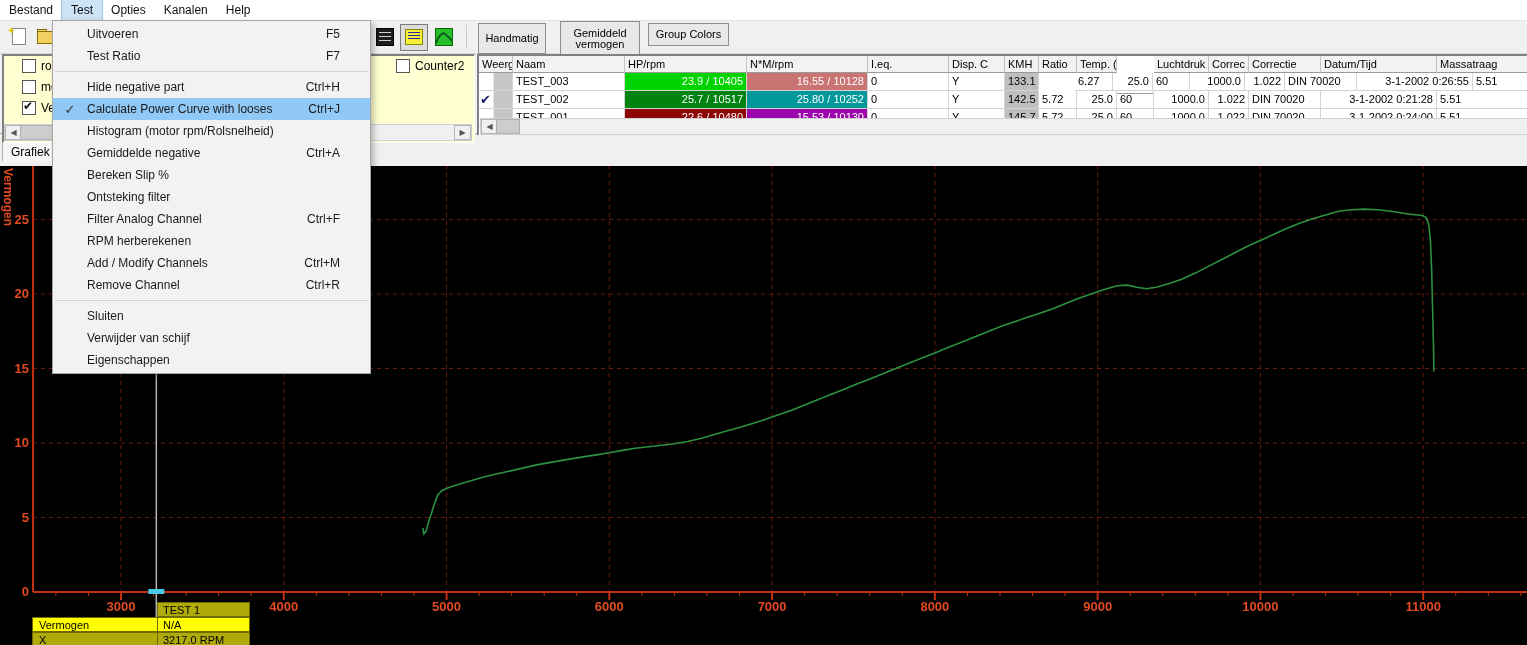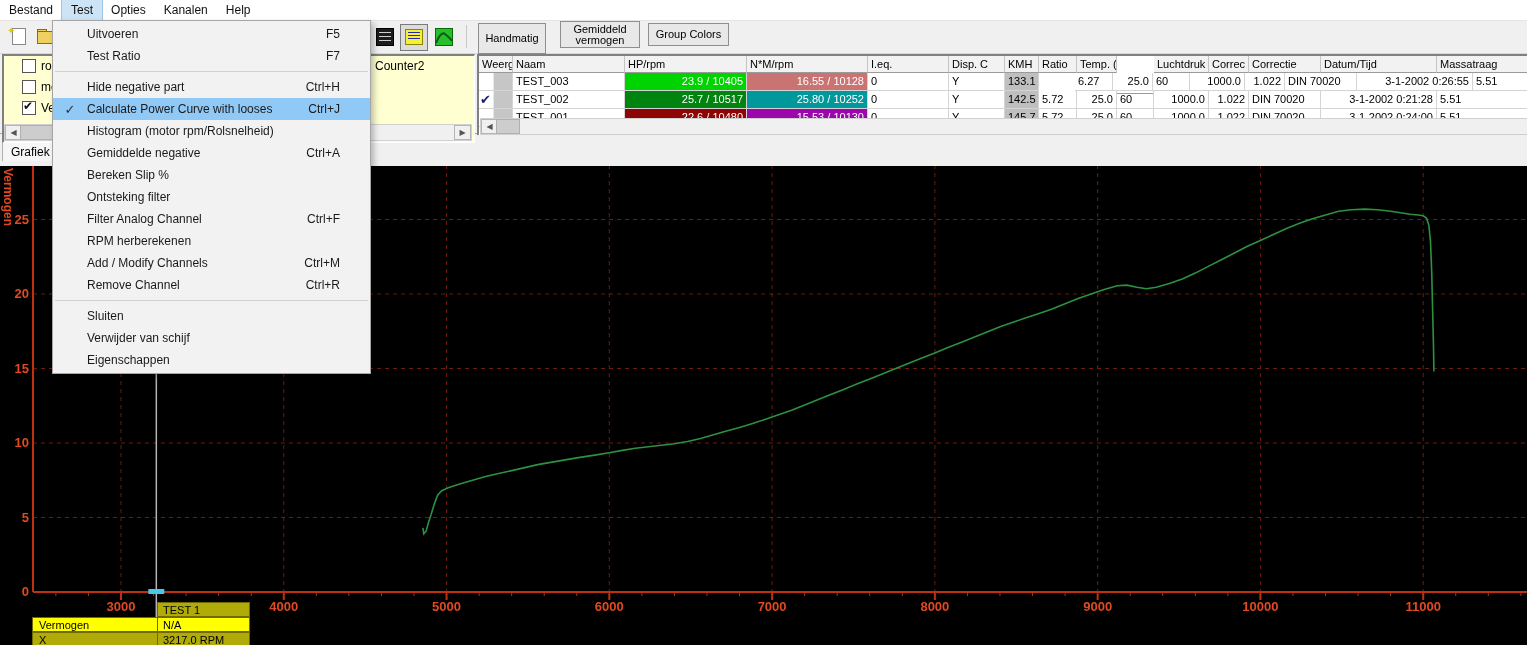--- a/index.html
+++ b/index.html
@@ -214,41 +214,41 @@
     <span class="glyph">
         <span class="g-graph">
           <svg width="16" height="16">
             <path d="M0 14 Q5 2 9 5 T16 12" fill="none" stroke="#0a5a1a" stroke-width="2"></path>
           </svg>
         </span>
       </span>
   </div>
   <div class="tb-sep" style="left:466px;"></div>
   <button class="win-btn" style="left:478px;top:3px;width:68px;height:31px;">Handmatig</button>
-  <button class="win-btn" style="left:560px;top:1px;width:80px;height:27px;white-space:normal;">Gemiddeld vermogen</button>
+  <button class="win-btn" style="left:560px;top:1px;width:80px;height:35px;white-space:normal;">Gemiddeld vermogen</button>
   <button class="win-btn" style="left:648px;top:3px;width:81px;height:23px;">Group Colors</button>
 </div>
 
 <div id="chanpanel" class="abs">
   <div id="chanleft">
       <div class="chk-row" style="left: 18px; top: 3px;">
         <span class="chk-box"></span>
         <span>rol RP</span>
       </div>
       <div class="chk-row" style="left: 18px; top: 24px;">
         <span class="chk-box"></span>
         <span>motor</span>
       </div>
       <div class="chk-row" style="left: 18px; top: 45px;">
         <span class="chk-box on"></span>
         <span>Vermo</span>
       </div>
     </div>
   <div id="chanright">
-      <div class="chk-row" style="left: 352px; top: 3px;">
+      <div class="chk-row" style="left: 392px; top: 3px;">
         <span class="chk-box"></span>
         <span>Counter2</span>
       </div>
     </div>
   <div class="hscroll" style="left:0px;top:68px;width:466px;">
     <div class="sb-btn" style="left:0;">◀</div>
     <div class="sb-thumb" style="left:15px;width:98px;"></div>
     <div class="sb-btn" style="right:0;">▶</div>
   </div>
 </div>

